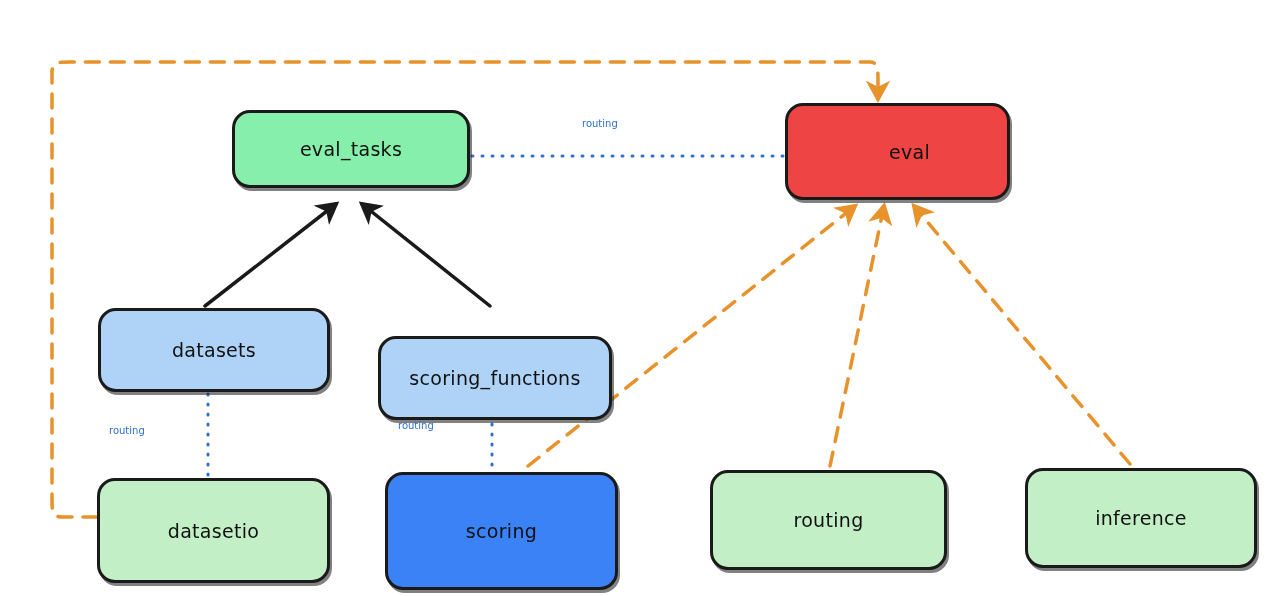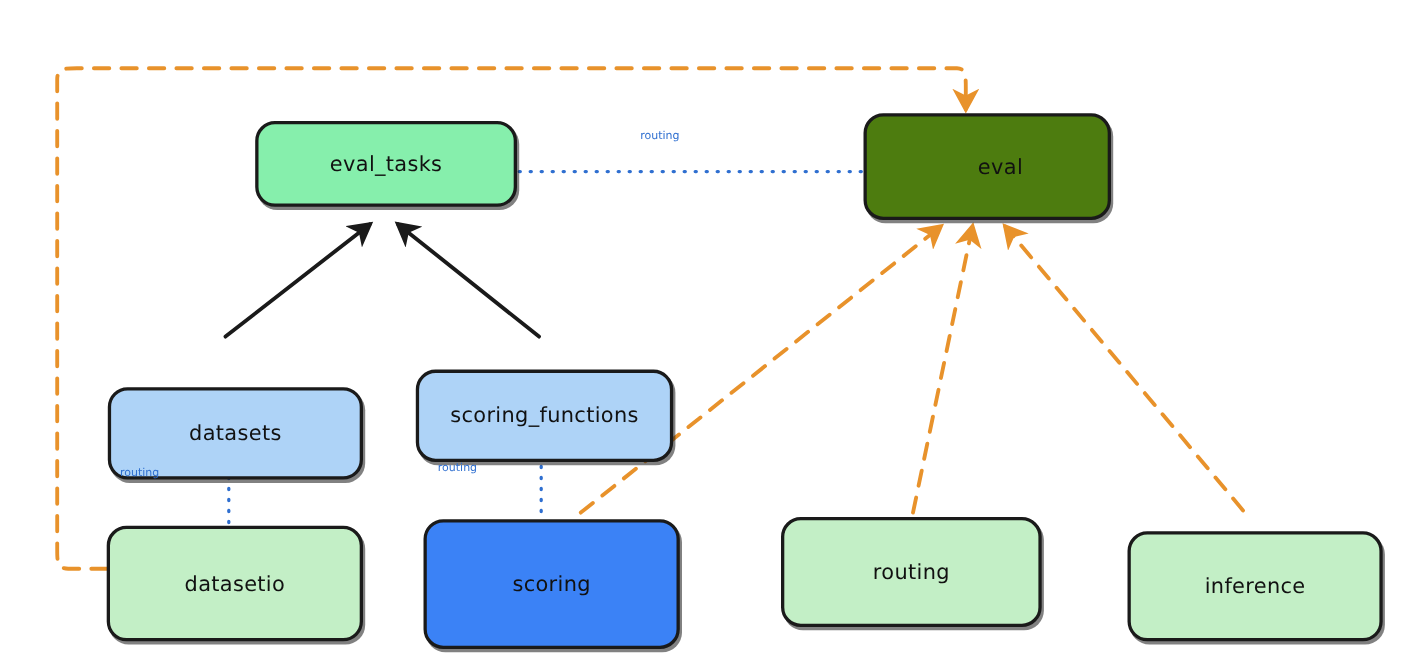--- a/index.html
+++ b/index.html
@@ -77,39 +77,39 @@
         <path d="M 528 466 L 855 206" fill="none" stroke="#e8922b" stroke-linecap="round" stroke-linejoin="round" stroke-width="3.5" stroke-dasharray="14 11" marker-end="url(#arrow-orange)"></path>
         <path d="M 830 466 L 884 206" fill="none" stroke="#e8922b" stroke-linecap="round" stroke-linejoin="round" stroke-width="3.5" stroke-dasharray="14 11" marker-end="url(#arrow-orange)"></path>
         <path d="M 1130 464 L 914 206" fill="none" stroke="#e8922b" stroke-linecap="round" stroke-linejoin="round" stroke-width="3.5" stroke-dasharray="14 11" marker-end="url(#arrow-orange)"></path>
       </g>
   </svg>
 
   <div id="node-layer">
       <div class="node blue" style="left: 232px; top: 110px; width: 238px; height: 78px; background: #86efac;">
         <span class="node-label">eval_tasks</span>
       </div>
-      <div class="node green" style="left: 785px; top: 103px; width: 225px; height: 97px; background: #4d7c0f; padding-left: 24px;">
+      <div class="node green" style="left: 785px; top: 103px; width: 225px; height: 97px; background: #ef4444; padding-left: 24px;">
         <span class="node-label">eval</span>
       </div>
-      <div class="node blue" style="left: 98px; top: 308px; width: 232px; height: 84px; background: rgb(174, 211, 247); margin-top: 44px;">
+      <div class="node blue" style="left: 98px; top: 308px; width: 232px; height: 84px; background: rgb(174, 211, 247);">
         <span class="node-label">datasets</span>
       </div>
       <div class="node blue" style="left: 378px; top: 308px; width: 234px; height: 84px; background: rgb(174, 211, 247); margin-top: 28px;">
         <span class="node-label">scoring_functions</span>
       </div>
       <div class="node green" style="left: 97px; top: 478px; width: 233px; height: 105px; background: rgb(195, 239, 198);">
         <span class="node-label">datasetio</span>
       </div>
       <div class="node green" style="left: 385px; top: 472px; width: 233px; height: 118px; background: #3b82f6;">
         <span class="node-label">scoring</span>
       </div>
       <div class="node green" style="left: 710px; top: 470px; width: 237px; height: 100px; background: rgb(195, 239, 198);">
         <span class="node-label">routing</span>
       </div>
-      <div class="node green" style="left: 1025px; top: 468px; width: 232px; height: 100px; background: rgb(195, 239, 198); margin-top: 15px;">
+      <div class="node green" style="left: 1025px; top: 468px; width: 232px; height: 100px; background: rgb(195, 239, 198);">
         <span class="node-label">inference</span>
       </div>
     </div>
   <div id="label-layer">
       <div class="edge-label" style="left: 582px; top: 118px; color: rgb(47, 111, 208);">routing</div>
       <div class="edge-label" style="left: 109px; top: 425px; color: rgb(47, 111, 208);">routing</div>
       <div class="edge-label" style="left: 398px; top: 420px; color: rgb(47, 111, 208);">routing</div>
     </div>
 
 </div>

